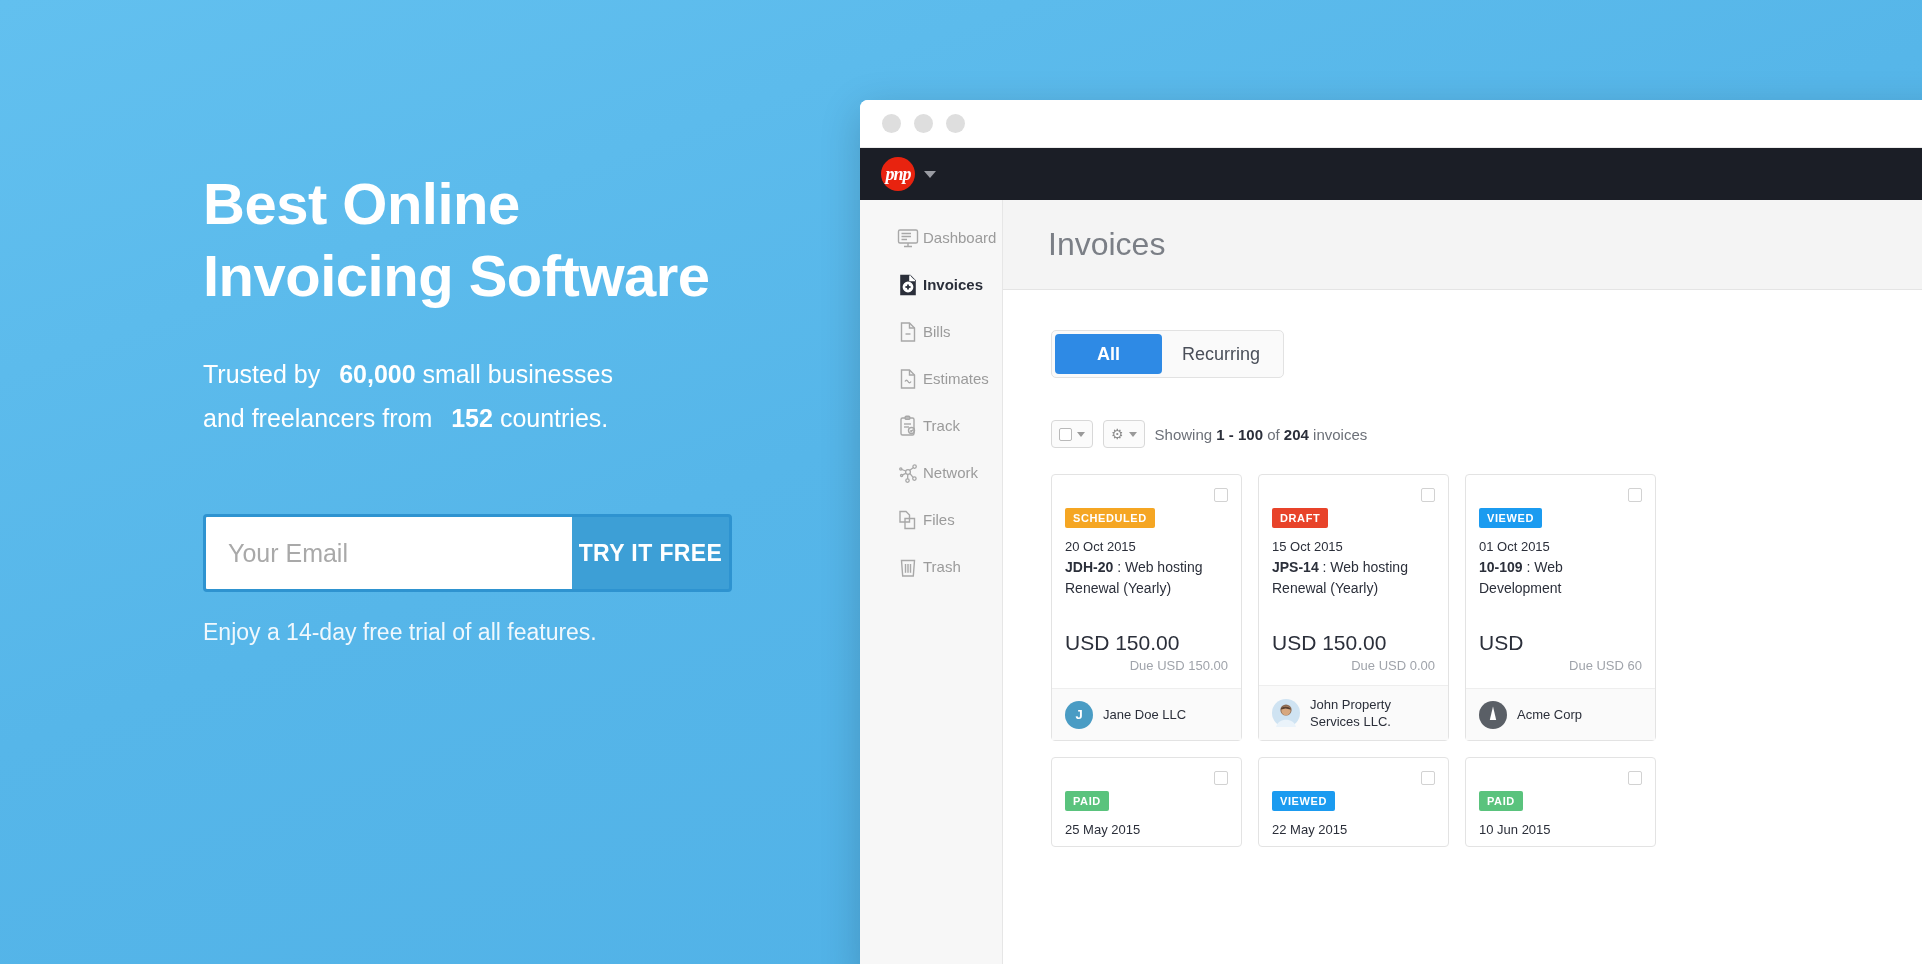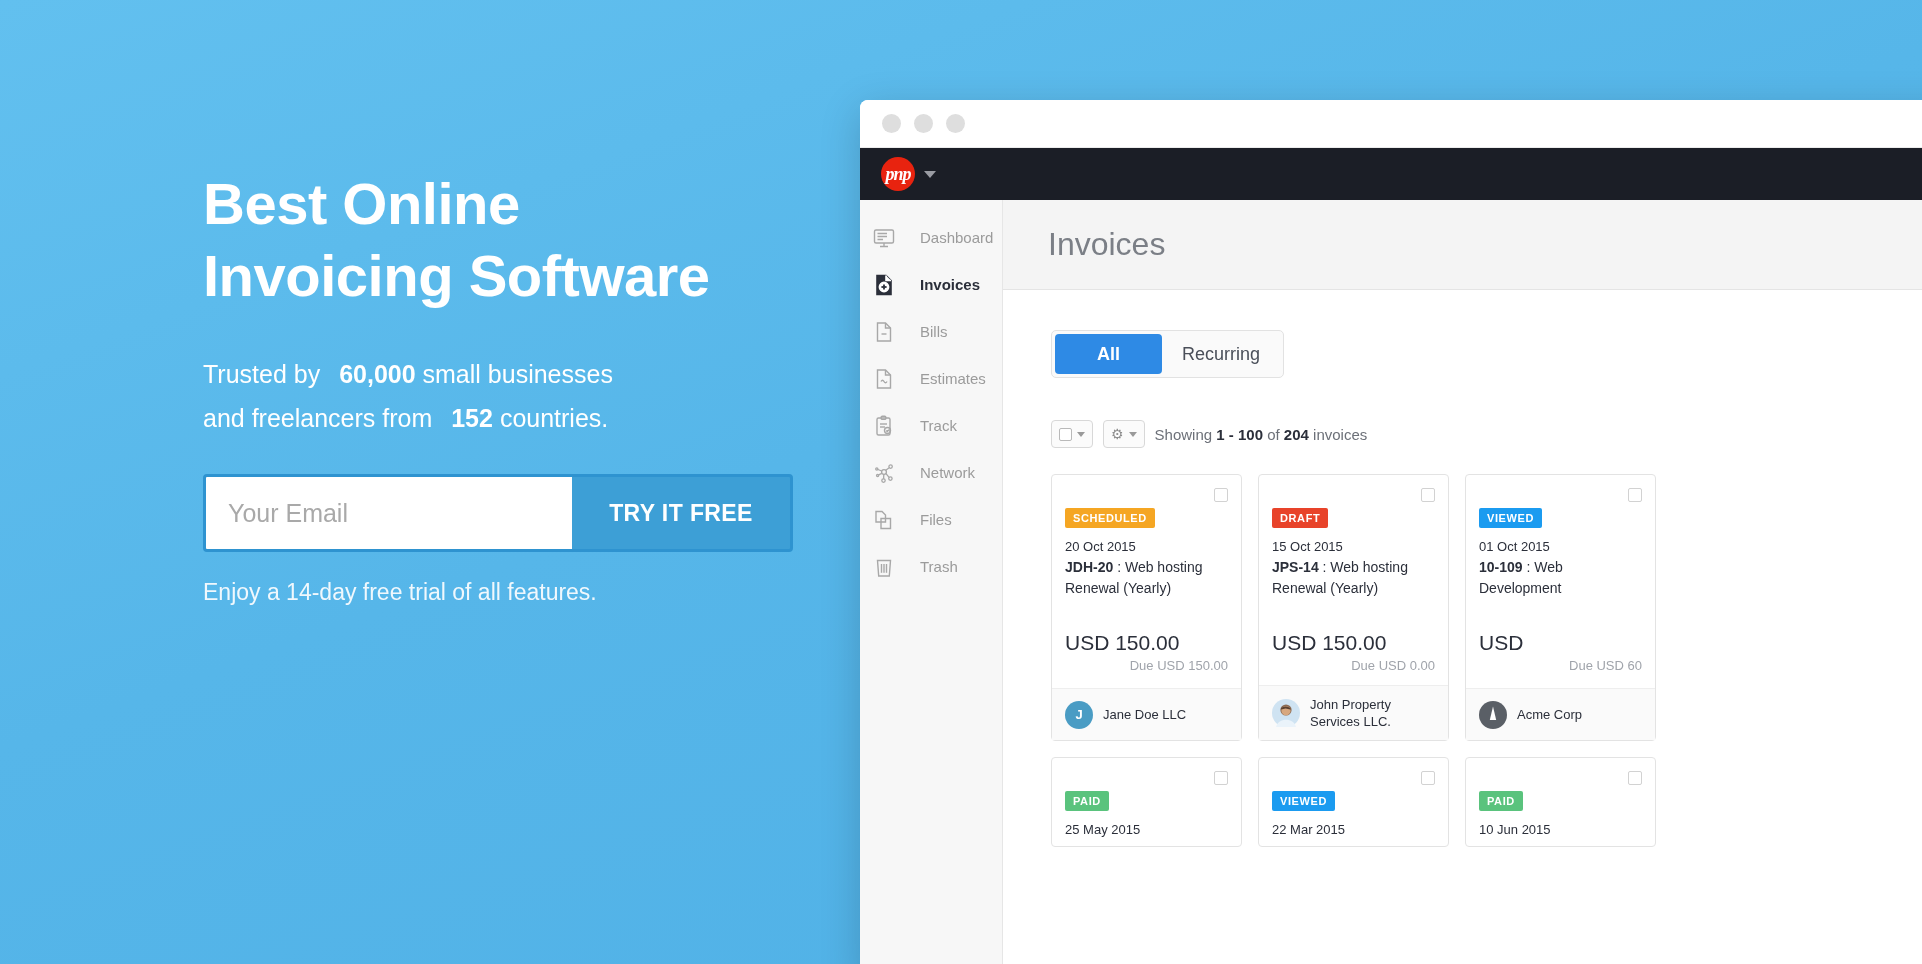--- a/index.html
+++ b/index.html
@@ -29,22 +29,22 @@
     margin-top: 40px;
     font-size: 25px;
     line-height: 44px;
     color: #ffffff;
     font-weight: normal;
   }
   #hero .sub .b { font-weight: bold; margin-left: 12px; }
 
   
   #signup-form {
-    margin-top: 34px;
-    width: 590px;
+    margin-top: 74px;
+    width: 529px;
     height: 78px;
     display: flex;
     border: 3px solid #2e93d0;
     border-radius: 4px;
     overflow: hidden;
     background: #2e93d0;
   }
   #email-field {
     flex: 0 0 355px;
     height: 100%;
@@ -130,22 +130,22 @@
     width: 143px;
     background: #f7f7f7;
     border-right: 1px solid #e6e6e6;
     padding-top: 14px;
     flex: 0 0 143px;
   }
   .nav-item {
     height: 47px;
     display: flex;
     align-items: center;
-    padding-left: 12px;
-    gap: 24px;
+    padding-left: 36px;
+    gap: 3px;
     color: #9b9b9b;
     font-size: 15px;
     cursor: pointer;
   }
   .nav-item.active { color: #2b2f3a; font-weight: bold; }
   .nav-icon { width: 24px; height: 24px; flex: 0 0 24px; }
   .nav-icon svg { display: block; }
 
   
   #main { flex: 1; background: #ffffff; display: flex; flex-direction: column; min-width: 0; }
@@ -484,21 +484,21 @@
               </div>
               <div class="c-date">25 May 2015</div>
             </div>
           </div>
           <div class="card card-stub">
             <div class="card-top">
               <div class="badge-row">
                 <span class="badge" id="r1" style="background: rgb(27, 155, 240);">VIEWED</span>
                 <span class="chk"></span>
               </div>
-              <div class="c-date">22 Mar 2015</div>
+              <div class="c-date">22 May 2015</div>
             </div>
           </div>
           <div class="card card-stub">
             <div class="card-top">
               <div class="badge-row">
                 <span class="badge" id="r2" style="background: rgb(90, 195, 125);">PAID</span>
                 <span class="chk"></span>
               </div>
               <div class="c-date">10 Jun 2015</div>
             </div>

